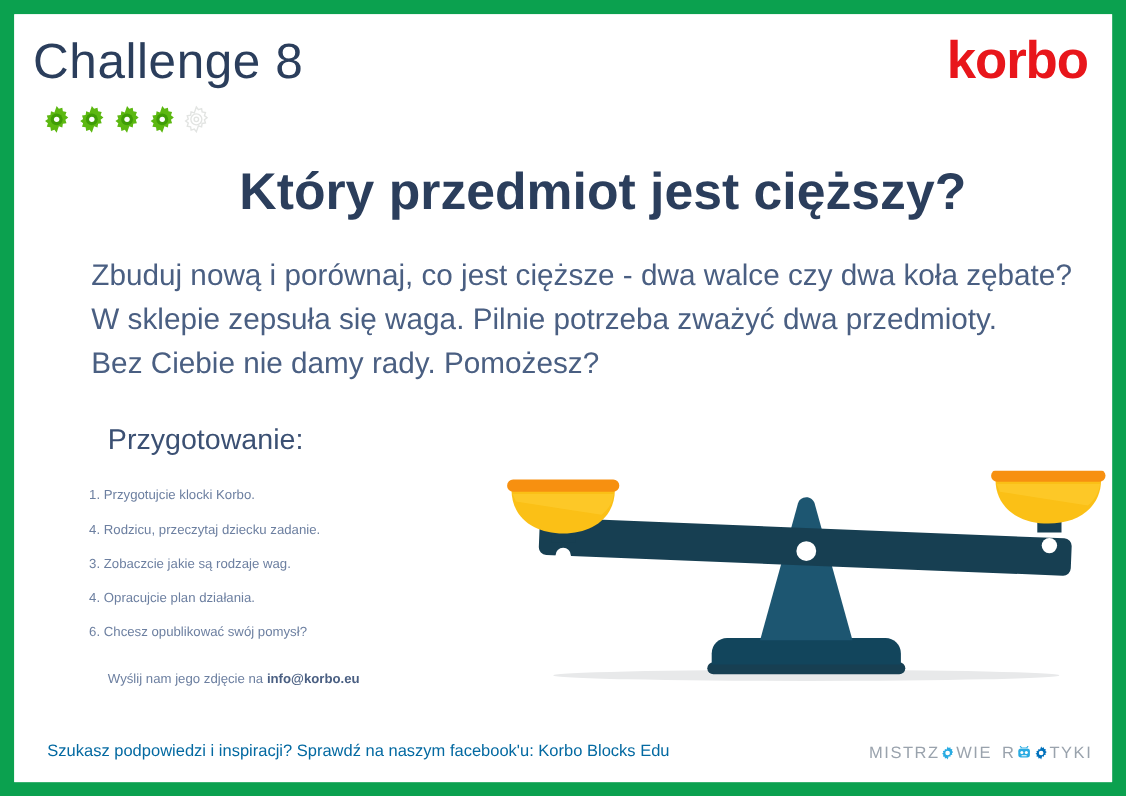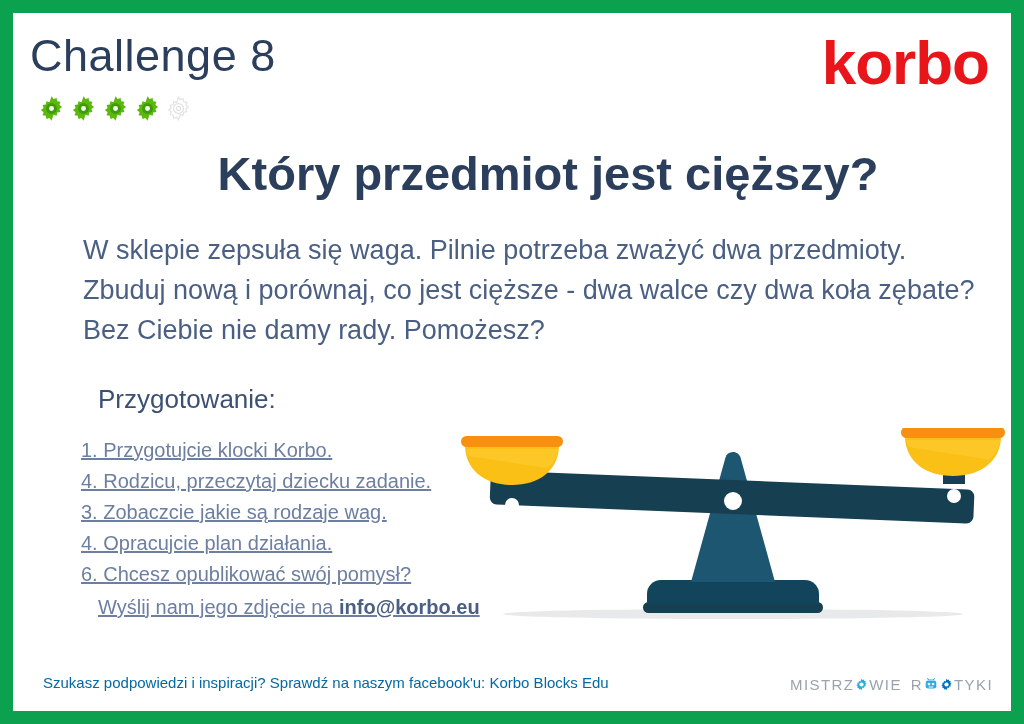--- a/index.html
+++ b/index.html
@@ -32,21 +32,21 @@
     white-space:nowrap;
   }
   .gear-row{
     position:absolute;left:25px;top:82px;
     display:flex;gap:5px;align-items:center;
   }
   .gear-row svg{display:block;}
 
   .brand-logo{
     position:absolute;right:22px;top:19px;
-    font-size:62px;
+    font-size:48px;
     font-weight:700;
     letter-spacing:-1px;
     color:#e8161b;
     line-height:1;
     white-space:nowrap;
   }
 
   
   .main-heading{
     position:absolute;left:0;right:0;top:133px;
@@ -73,28 +73,27 @@
   
   .prep-heading{
     position:absolute;left:85px;top:371px;
     font-size:26px;
     color:#3b5073;
     font-weight:400;
   }
   .prep-list{
     position:absolute;left:68px;top:422px;
     width:350px;
-    font-size:20px;
+    font-size:12px;
     line-height:31px;
     color:#6c7fa0;
-    text-decoration:underline;
   }
   .prep-list .li{white-space:nowrap;}
   .email-line{
-    margin-top:2px;
+    margin-top:12px;
     padding-left:17px;
     white-space:nowrap;
   }
   .email{
     font-weight:700;
     color:#4a5f82;
   }
 
   
   .scale-wrap{
@@ -175,22 +174,22 @@
           </g>
         </svg>
       </span>
     </div>
 
     <div class="brand-logo">korbo</div>
 
     <div class="main-heading">Który przedmiot jest cięższy?</div>
 
     <div class="intro">
+      <div>Zbuduj nową i porównaj, co jest cięższe - dwa walce czy dwa koła zębate?</div>
       <div>W sklepie zepsuła się waga. Pilnie potrzeba zważyć dwa przedmioty.</div>
-      <div>Zbuduj nową i porównaj, co jest cięższe - dwa walce czy dwa koła zębate?</div>
       <div>Bez Ciebie nie damy rady. Pomożesz?</div>
     </div>
 
     <div class="prep-heading">Przygotowanie:</div>
     <div class="prep-list">
       <div class="li">1.  Przygotujcie klocki Korbo.</div>
       <div class="li">4. Rodzicu, przeczytaj dziecku zadanie.</div>
       <div class="li">3. Zobaczcie jakie są rodzaje wag.</div>
       <div class="li">4. Opracujcie plan działania.</div>
       <div class="li">6. Chcesz opublikować swój pomysł?</div>

